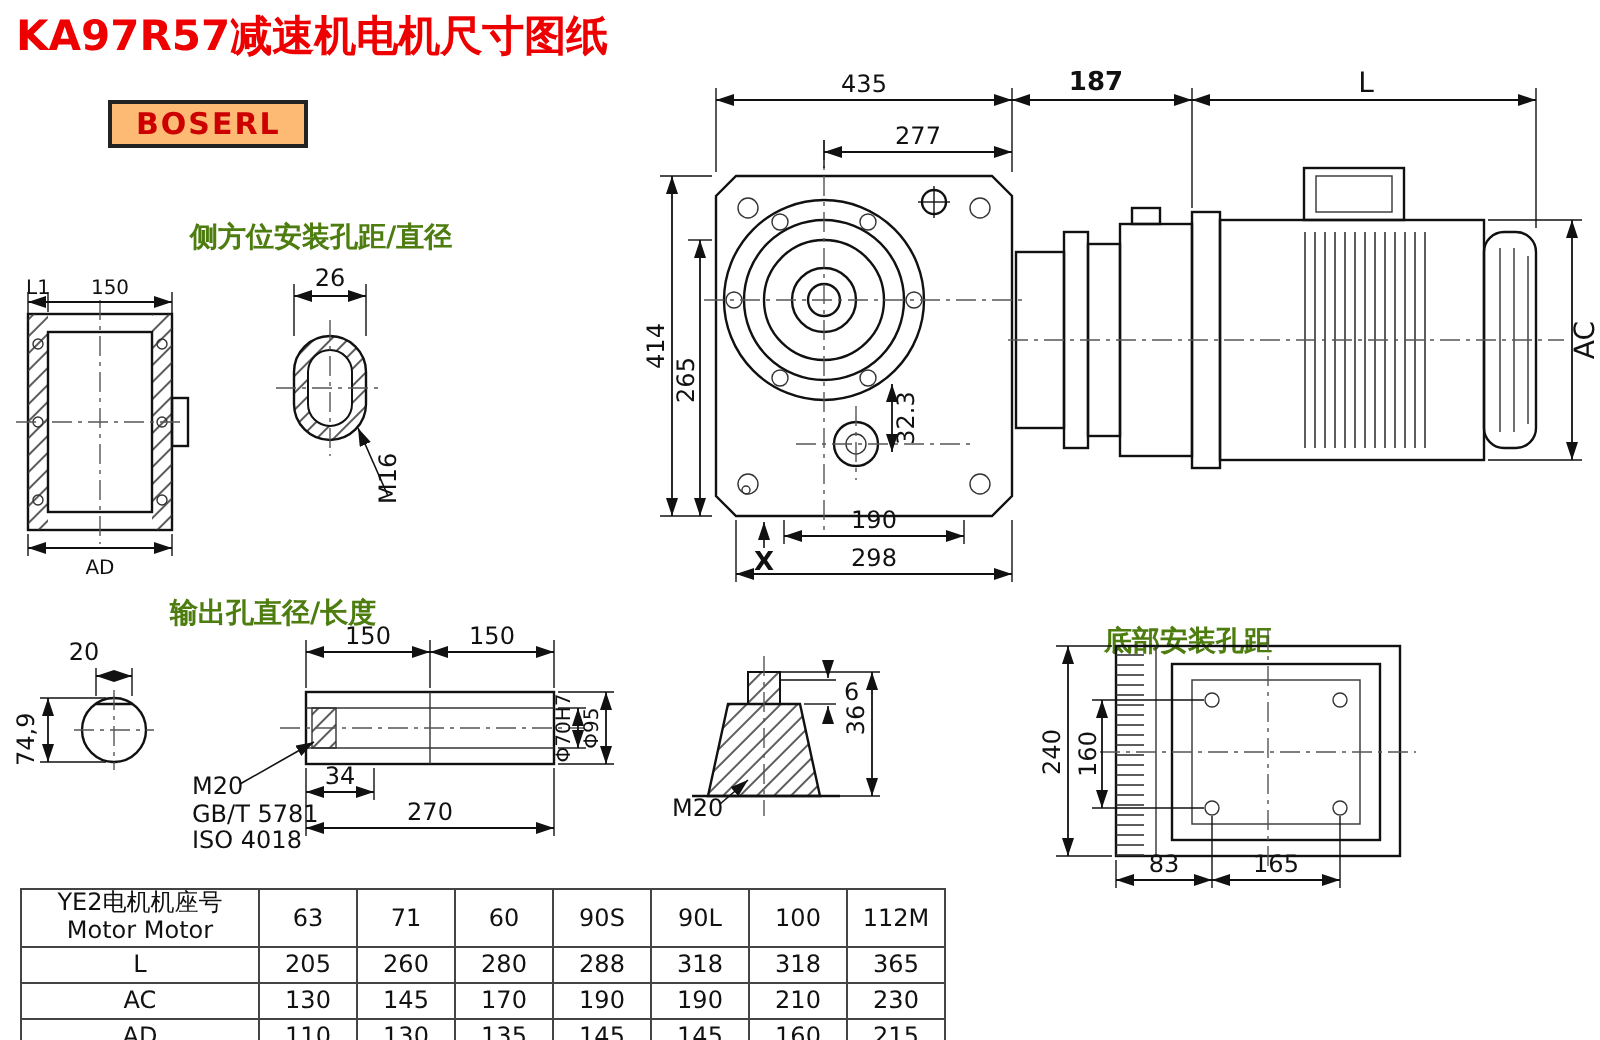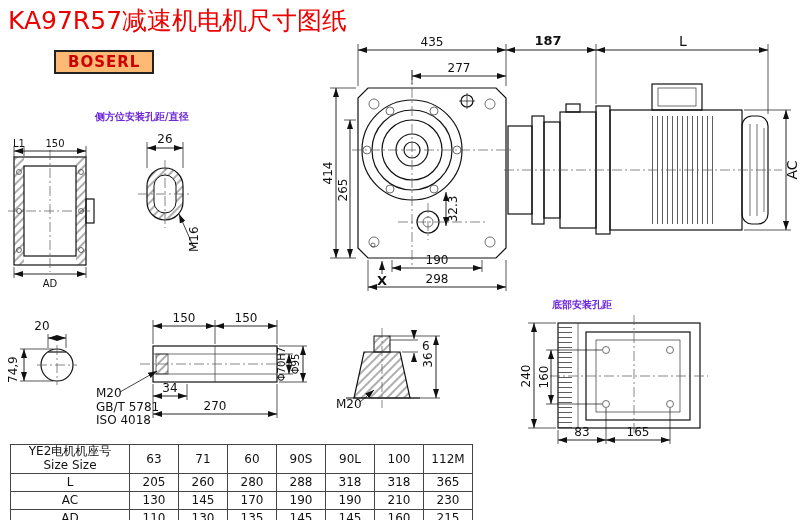--- a/index.html
+++ b/index.html
@@ -1,24 +1,24 @@
 <!DOCTYPE html>
 <html><head>
 <meta charset="utf-8">
 <style>
   html,body{margin:0;padding:0;}
   body{
     width:800px;height:520px;overflow:hidden;background:#fff;
     font-family:"DejaVu Sans",sans-serif;position:relative;color:#111;
   }
   .page{position:absolute;inset:0;}
-  .title{position:absolute;left:8px;top:4px;font-size:25px;font-weight:normal;color:#ee0000;white-space:nowrap;}
+  .title{position:absolute;left:8px;top:4px;font-size:21px;font-weight:bold;color:#ee0000;white-space:nowrap;}
   .logo{position:absolute;left:54px;top:50px;border:2px solid #222;padding:1px 12px;color:#cc0000;
         font-weight:bold;font-size:15px;letter-spacing:1px;background:#fdba74;}
-  .rlabel{position:absolute;color:#6d28d9;font-weight:bold;font-size:10px;white-space:nowrap;text-align:center;}
+  .rlabel{position:absolute;color:#4d7c0f;font-weight:bold;font-size:14px;white-space:nowrap;text-align:center;}
   svg.drawing{position:absolute;left:0;top:0;}
 
   
   .ln{fill:none;stroke:#111;stroke-width:1.2;}
   .tn{fill:none;stroke:#333;stroke-width:0.7;}
   .cl{fill:none;stroke:#555;stroke-width:0.7;stroke-dasharray:10 3 2 3;}
   .dim{stroke:#111;stroke-width:0.9;fill:none;marker-start:url(#arr);marker-end:url(#arr);}
   .ext{stroke:#111;stroke-width:0.7;fill:none;}
   .lead{stroke:#111;stroke-width:0.8;fill:none;marker-end:url(#arr);}
   .dtext{font-size:12px;fill:#111;}
@@ -34,21 +34,22 @@
 </style>
 </head>
 <body>
 
 <div class="page">
 
   <div class="title">KA97R57减速机电机尺寸图纸</div>
   <div class="logo">BOSERL</div>
 
   <div class="rlabel" style="left:95px;top:110px;">侧方位安装孔距/直径</div>
-  <div class="rlabel" style="left:552px;top:298px;">底部安装孔距</div>
+  <div class="rlabel" style="left:85px;top:298px;">输出孔直径/长度</div>
+  <div class="rlabel" style="left:552px;top:312px;">底部安装孔距</div>
 
   <svg class="drawing" width="800" height="520" viewBox="0 0 800 520">
     <defs>
       <marker id="arr" markerUnits="userSpaceOnUse" markerWidth="10" markerHeight="8" refX="9" refY="3" orient="auto-start-reverse">
         <path d="M0,0 L9,3 L0,6 Z" fill="#111"></path>
       </marker>
       <pattern id="hatch" width="6" height="6" patternUnits="userSpaceOnUse" patternTransform="rotate(45)">
         <line x1="3" y1="0" x2="3" y2="6" stroke="#333" stroke-width="0.8"></line>
       </pattern>
       <pattern id="vlines" width="5" height="5" patternUnits="userSpaceOnUse">
@@ -324,21 +325,21 @@
       <text class="dtext" x="638" y="436" text-anchor="middle">165</text>
     </g>
   </svg>
 
   <div class="tablewrap">
     <table>
       <tbody>
           <tr>
         <th class="size-label">
           <div>YE2电机机座号</div>
-          <div>Size Size</div>
+          <div>Motor Motor</div>
         </th>
         <th class="num">63</th>
         <th class="num">71</th>
         <th class="num">60</th>
         <th class="num">90S</th>
         <th class="num">90L</th>
         <th class="num">100</th>
         <th class="num">112M</th>
       </tr>
       <tr>

